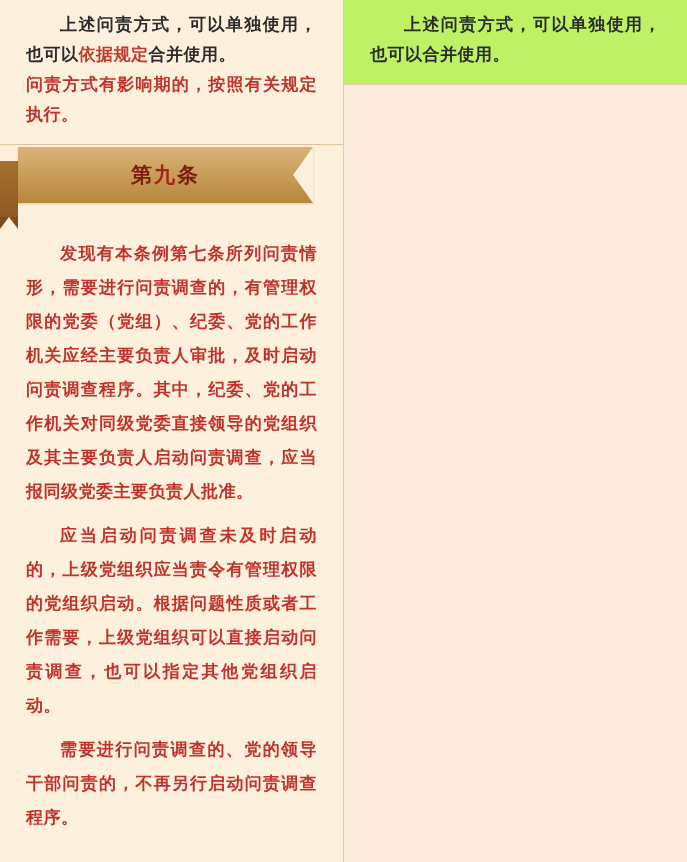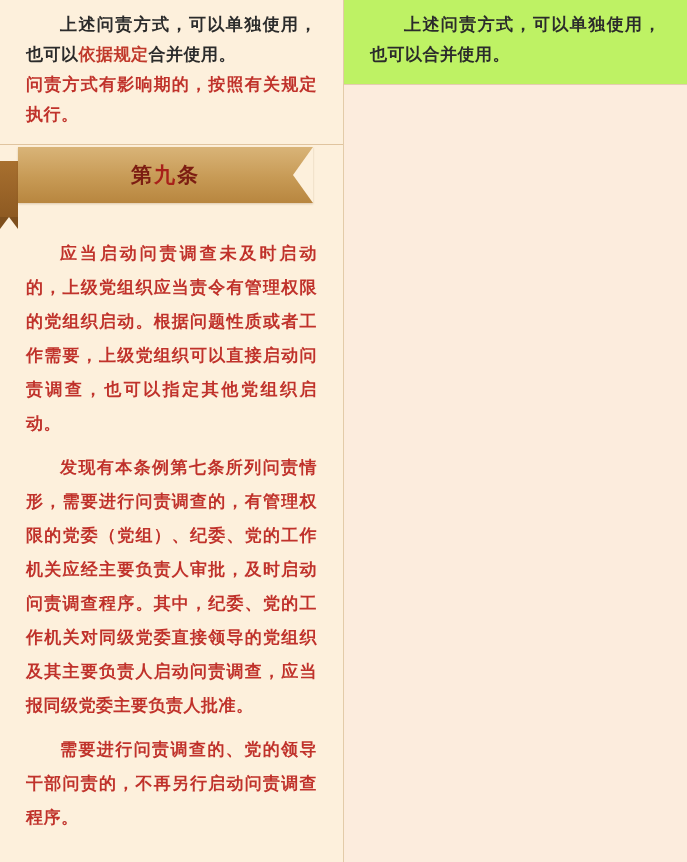--- a/index.html
+++ b/index.html
@@ -162,22 +162,22 @@
     </div>
 
     <div class="banner-wrap">
       <div class="ribbon-tail"></div>
       <div class="banner">
         <span class="banner-title"><span>第</span><span class="num">九</span><span>条</span></span>
       </div>
     </div>
 
     <div class="body-block">
+      <p class="body-para">发现有本条例第七条所列问责情形，需要进行问责调查的，有管理权限的党委（党组）、纪委、党的工作机关应经主要负责人审批，及时启动问责调查程序。其中，纪委、党的工作机关对同级党委直接领导的党组织及其主要负责人启动问责调查，应当报同级党委主要负责人批准。</p>
       <p class="body-para">应当启动问责调查未及时启动的，上级党组织应当责令有管理权限的党组织启动。根据问题性质或者工作需要，上级党组织可以直接启动问责调查，也可以指定其他党组织启动。</p>
-      <p class="body-para">发现有本条例第七条所列问责情形，需要进行问责调查的，有管理权限的党委（党组）、纪委、党的工作机关应经主要负责人审批，及时启动问责调查程序。其中，纪委、党的工作机关对同级党委直接领导的党组织及其主要负责人启动问责调查，应当报同级党委主要负责人批准。</p>
       <p class="body-para">需要进行问责调查的、党的领导干部问责的，不再另行启动问责调查程序。</p>
     </div>
 
   </div>
 
   <div class="col col-right">
     <div class="top-block">
       <p class="para indent">
         <span>上述问责方式，可以单独使</span><span>用，也可以合并使用。</span>
       </p>

